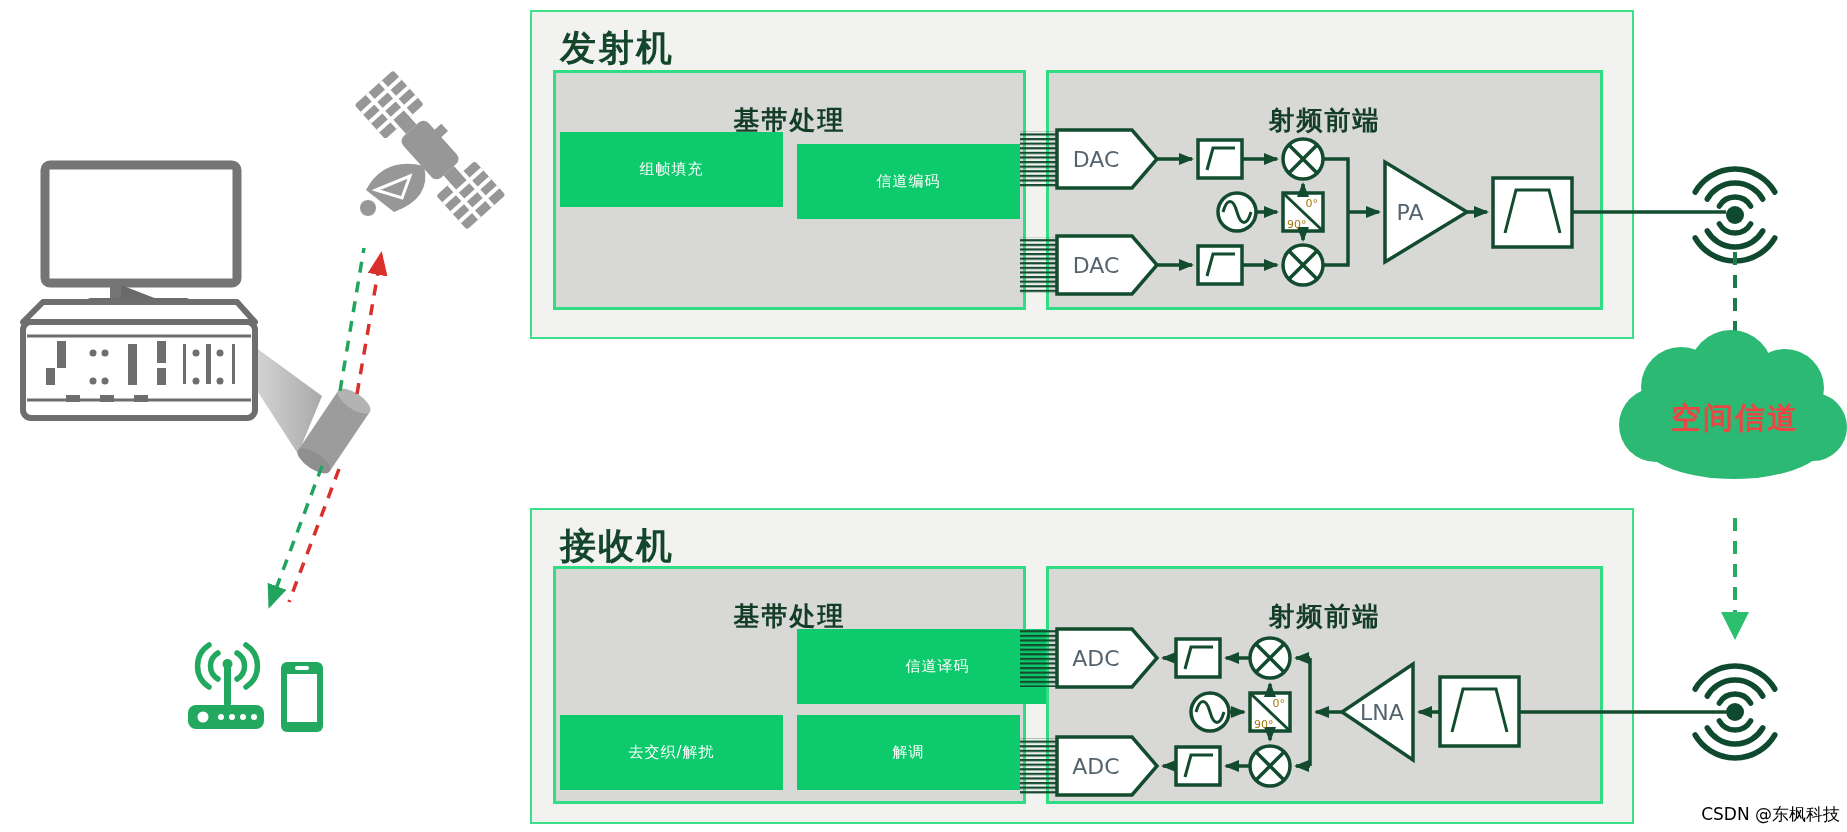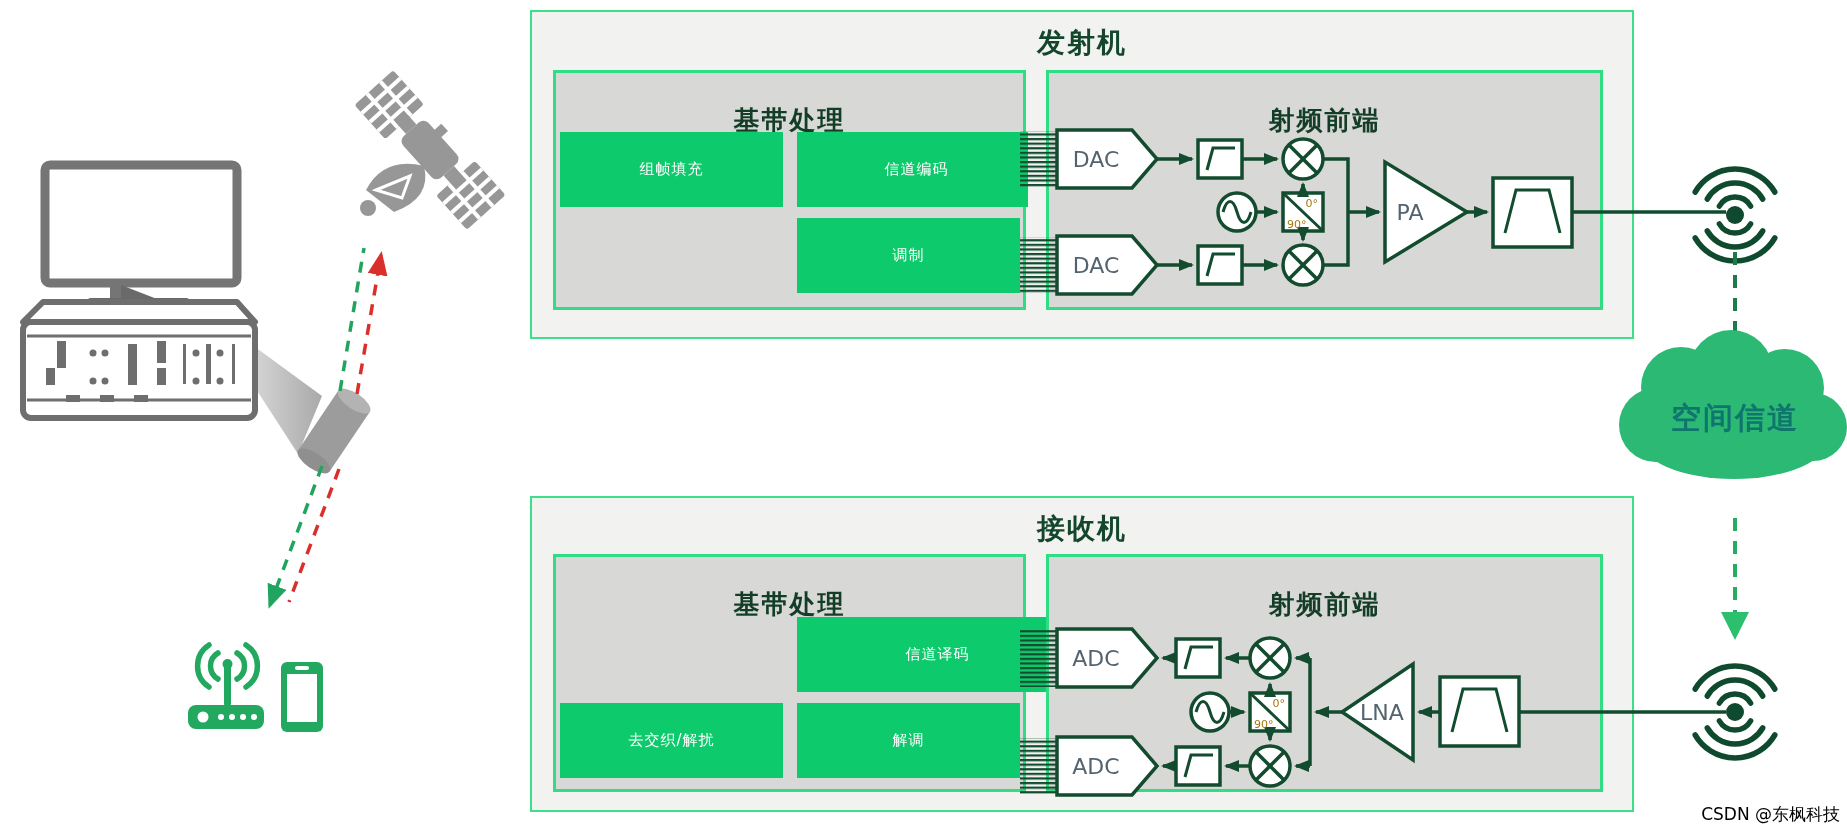--- a/index.html
+++ b/index.html
@@ -1,52 +1,51 @@
 <!DOCTYPE html>
 <html><head>
 <meta charset="utf-8">
 <style>
   html,body{margin:0;padding:0;background:#fff;}
   #canvas{position:relative;width:1847px;height:832px;background:#ffffff;overflow:hidden;
           font-family:"DejaVu Sans","Liberation Sans",sans-serif;}
   .outer{position:absolute;background:#f2f2f1;border:2px solid #3ce089;}
-  .sec-title{position:absolute;left:0;right:0;top:12px;text-align:center;
-             font-size:28px;font-weight:bold;color:#14462c;letter-spacing:2px;}
+  .sec-title{position:absolute;left:0;right:0;top:12px;
+             font-size:36px;font-weight:bold;color:#14462c;letter-spacing:2px;padding-left:28px;}
   .inner{position:absolute;background:#d8d8d6;border:3px solid #30dd84;}
   .inner-title{position:absolute;left:0;right:0;top:15px;text-align:center;
                font-size:26px;font-weight:bold;color:#143d27;letter-spacing:2px;margin-top:15px;}
   .blk{position:absolute;width:223px;height:75px;background:#0dcb6c;color:#ffffff;
        font-size:15px;letter-spacing:1px;display:flex;align-items:center;justify-content:center;}
   .cloud-label{position:absolute;left:1645px;top:398px;width:180px;text-align:center;
-               font-size:30px;font-weight:bold;color:#0f766e;letter-spacing:2px;z-index:6;}
+               font-size:30px;font-weight:bold;color:#ef4444;letter-spacing:2px;z-index:6;}
   .screen-label{position:absolute;left:57px;top:182px;width:168px;text-align:center;
                 font-size:26px;font-weight:bold;color:#8b8b8b;line-height:37px;z-index:6;}
   .watermark{position:absolute;left:1690px;top:803px;width:150px;text-align:right;
              font-size:17px;color:#000000;z-index:6;}
   #art{position:absolute;left:0;top:0;z-index:5;pointer-events:none;}
 </style>
 </head>
 <body>
 
 <div id="canvas">
 
   <div class="outer" style="left:530px;top:10px;width:1100px;height:325px;">
     <div class="sec-title">发射机</div>
     <div class="inner" style="left:21px;top:58px;width:467px;height:234px;">
       <div class="inner-title">基带处理</div>
       <div class="blk" style="left:4px;top:59px;">组帧填充</div>
-      <div class="blk" style="left:241px;top:59px;padding-left:8px;">信道编码</div>
-      <div class="blk" style="left:241px;top:145px;">调制</div>
+      <div class="blk" style="left:241px;top:71px;">信道编码</div>
     </div>
     <div class="inner" style="left:514px;top:58px;width:551px;height:234px;">
       <div class="inner-title">射频前端</div>
     </div>
   </div>
 
-  <div class="outer" style="left:530px;top:496px;width:1100px;height:312px;">
+  <div class="outer" style="left:530px;top:508px;width:1100px;height:312px;">
     <div class="sec-title">接收机</div>
     <div class="inner" style="left:21px;top:56px;width:467px;height:232px;">
       <div class="inner-title">基带处理</div>
       <div class="blk" style="left:241px;top:60px;padding-left:29px;">信道译码</div>
       <div class="blk" style="left:4px;top:146px;">去交织/解扰</div>
       <div class="blk" style="left:241px;top:146px;">解调</div>
     </div>
     <div class="inner" style="left:514px;top:56px;width:551px;height:232px;">
       <div class="inner-title">射频前端</div>
     </div>

